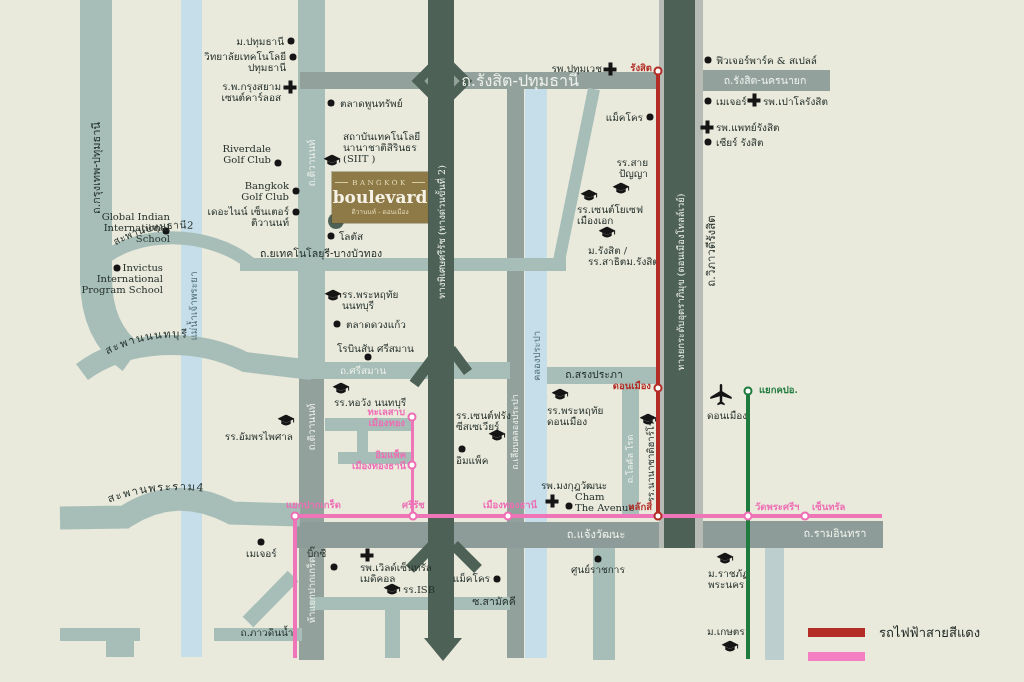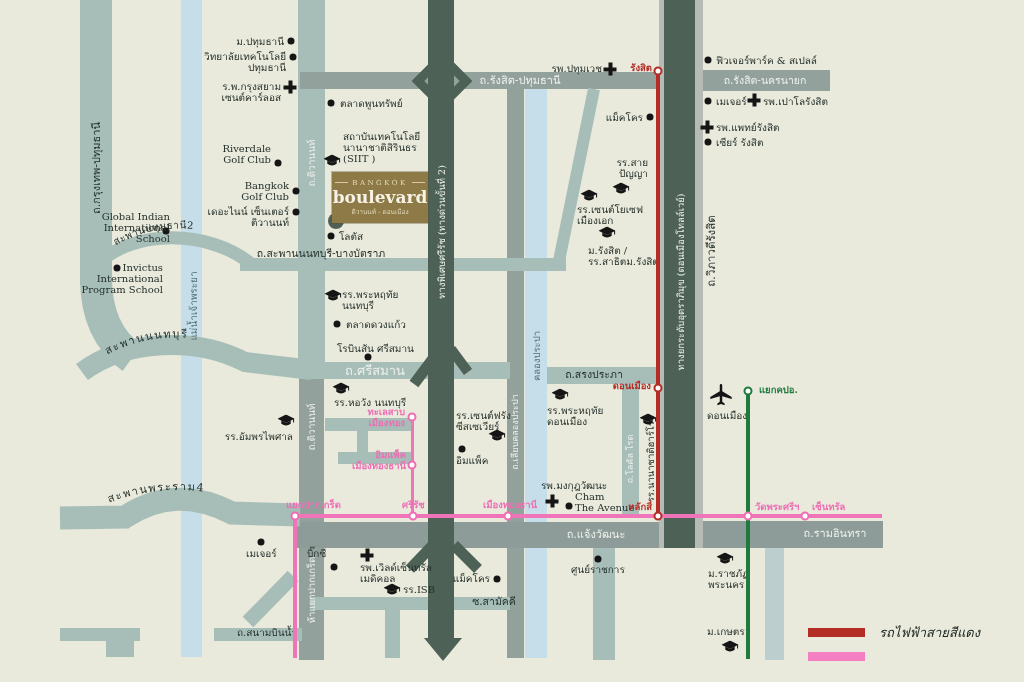--- a/index.html
+++ b/index.html
@@ -37,21 +37,21 @@
   #logo{position:absolute;left:332px;top:172px;width:96px;height:51px;background:#8e7a46;
         display:flex;flex-direction:column;align-items:center;justify-content:center;z-index:30;
         box-shadow:0 0 0 1px rgba(90,76,40,.35);}
   #logo .small{font-size:7px;letter-spacing:2.5px;color:#e8ddbd;display:flex;align-items:center;gap:4px;}
   #logo .small::before,#logo .small::after{content:"";display:block;width:13px;height:1px;background:#d7cba4;}
   #logo .big{font-size:17px;font-weight:bold;color:#f6f2e5;line-height:1;margin:2px 0 1px;}
   #logo .sub{font-size:6.5px;color:#e4dabb;}
   #logo-dot{position:absolute;left:328px;top:213px;width:16px;height:16px;border-radius:50%;background:#4d6156;z-index:29;}
   
   #legend{position:absolute;left:808px;top:622px;z-index:40;}
-  .legend-row{display:flex;align-items:center;margin-bottom:9px;font-style:italic;}
+  .legend-row{display:flex;align-items:center;margin-bottom:9px;}
   .legend-swatch{width:57px;height:9px;margin-right:14px;}
   .legend-label{font-size:13px;color:#1d2722;white-space:nowrap;}
   svg text{font-family:"DejaVu Serif","Liberation Serif",serif;}
   .curve-label{font-size:11px;fill:#25312b;letter-spacing:1.5px;}
   .curve-label.sm{font-size:10px;letter-spacing:.5px;}
 </style>
 </head>
 <body>
 
 <div id="map">
@@ -138,29 +138,29 @@
       <span class="roadlbl" style="left: 311px; top: 163px; font-size: 10px; color: rgb(237, 240, 234); transform: translate(-50%, -50%) rotate(-90deg);">ถ.ติวานนท์</span>
       <span class="roadlbl" style="left: 311px; top: 427px; font-size: 10px; color: rgb(237, 240, 234); transform: translate(-50%, -50%) rotate(-90deg);">ถ.ติวานนท์</span>
       <span class="roadlbl" style="left: 311px; top: 590px; font-size: 9.5px; color: rgb(237, 240, 234); transform: translate(-50%, -50%) rotate(-90deg);">ห้าแยกปากเกร็ด</span>
       <span class="roadlbl" style="left: 441px; top: 232px; font-size: 9.5px; color: rgb(237, 240, 234); transform: translate(-50%, -50%) rotate(-90deg);">ทางพิเศษศรีรัช (ทางด่วนขั้นที่ 2)</span>
       <span class="roadlbl" style="left: 515px; top: 432px; font-size: 9px; color: rgb(237, 240, 234); transform: translate(-50%, -50%) rotate(-90deg);">ถ.เลียบคลองประปา</span>
       <span class="roadlbl" style="left: 536px; top: 356px; font-size: 9.5px; color: rgb(82, 112, 122); transform: translate(-50%, -50%) rotate(-90deg);">คลองประปา</span>
       <span class="roadlbl" style="left: 680px; top: 282px; font-size: 9.5px; color: rgb(237, 240, 234); transform: translate(-50%, -50%) rotate(-90deg);">ทางยกระดับอุตราภิมุข (ดอนเมืองโทลล์เวย์)</span>
       <span class="roadlbl" style="left: 711px; top: 251px; font-size: 11.5px; color: rgb(37, 49, 43); transform: translate(-50%, -50%) rotate(-90deg);">ถ.วิภาวดีรังสิต</span>
       <span class="roadlbl" style="left: 630px; top: 459px; font-size: 9px; color: rgb(237, 240, 234); transform: translate(-50%, -50%) rotate(-90deg);">ถ.โลคัล โรด</span>
       <span class="roadlbl" style="left: 650px; top: 459px; font-size: 9.5px; color: rgb(37, 49, 43); transform: translate(-50%, -50%) rotate(-90deg);">รร.นานาชาติฮาร์โรว์</span>
-      <span class="roadlbl" style="left: 520px; top: 80px; font-size: 11px; color: rgb(237, 240, 234); transform: translate(-50%, -50%) rotate(0deg);">ถ.รังสิต-ปทุมธานี</span>
+      <span class="roadlbl" style="left: 520px; top: 80px; font-size: 16px; color: rgb(237, 240, 234); transform: translate(-50%, -50%) rotate(0deg);">ถ.รังสิต-ปทุมธานี</span>
       <span class="roadlbl" style="left: 765px; top: 80px; font-size: 10.5px; color: rgb(237, 240, 234); transform: translate(-50%, -50%) rotate(0deg);">ถ.รังสิต-นครนายก</span>
-      <span class="roadlbl" style="left: 321px; top: 253px; font-size: 10.5px; color: rgb(37, 49, 43); transform: translate(-50%, -50%) rotate(0deg);">ถ.สะพานนนทบุรี-บางบัตราภ</span>
-      <span class="roadlbl" style="left: 363px; top: 370px; font-size: 13px; color: rgb(237, 240, 234); transform: translate(-50%, -50%) rotate(0deg); margin-left: 12px;">ถ.ศรีสมาน</span>
+      <span class="roadlbl" style="left: 321px; top: 253px; font-size: 10.5px; color: rgb(37, 49, 43); transform: translate(-50%, -50%) rotate(0deg);">ถ.ยเทคโนโลยุรี-บางบัวทอง</span>
+      <span class="roadlbl" style="left: 363px; top: 370px; font-size: 10px; color: rgb(237, 240, 234); transform: translate(-50%, -50%) rotate(0deg);">ถ.ศรีสมาน</span>
       <span class="roadlbl" style="left: 594px; top: 374px; font-size: 10.5px; color: rgb(37, 49, 43); transform: translate(-50%, -50%) rotate(0deg);">ถ.สรงประภา</span>
       <span class="roadlbl" style="left: 596px; top: 534px; font-size: 11px; color: rgb(237, 240, 234); transform: translate(-50%, -50%) rotate(0deg);">ถ.แจ้งวัฒนะ</span>
       <span class="roadlbl" style="left: 835px; top: 533px; font-size: 11px; color: rgb(237, 240, 234); transform: translate(-50%, -50%) rotate(0deg);">ถ.รามอินทรา</span>
       <span class="roadlbl" style="left: 494px; top: 601px; font-size: 10.5px; color: rgb(37, 49, 43); transform: translate(-50%, -50%) rotate(0deg);">ซ.สามัคคี</span>
-      <span class="roadlbl" style="left: 267px; top: 632px; font-size: 10px; color: rgb(37, 49, 43); transform: translate(-50%, -50%) rotate(0deg);">ถ.สนามบินน้ำ</span>
+      <span class="roadlbl" style="left: 267px; top: 632px; font-size: 10px; color: rgb(37, 49, 43); transform: translate(-50%, -50%) rotate(0deg);">ถ.ภาวดินน้ำ</span>
     </div>
   <div id="poi-layer">
       <span class="ic ic-dot" style="left: 291px; top: 41px;"></span>
       <span class="lbl right" style="left: 284px; top: 36px;">ม.ปทุมธานี</span>
       <span class="ic ic-dot" style="left: 293px; top: 57px;"></span>
       <span class="lbl right" style="left: 286px; top: 51px;">วิทยาลัยเทคโนโลยี
 ปทุมธานี</span>
       <span class="ic ic-cross" style="left: 290px; top: 87px;"></span>
       <span class="lbl right" style="left: 281px; top: 81px;">ร.พ.กรุงสยาม
 เซนต์คาร์ลอส</span>

